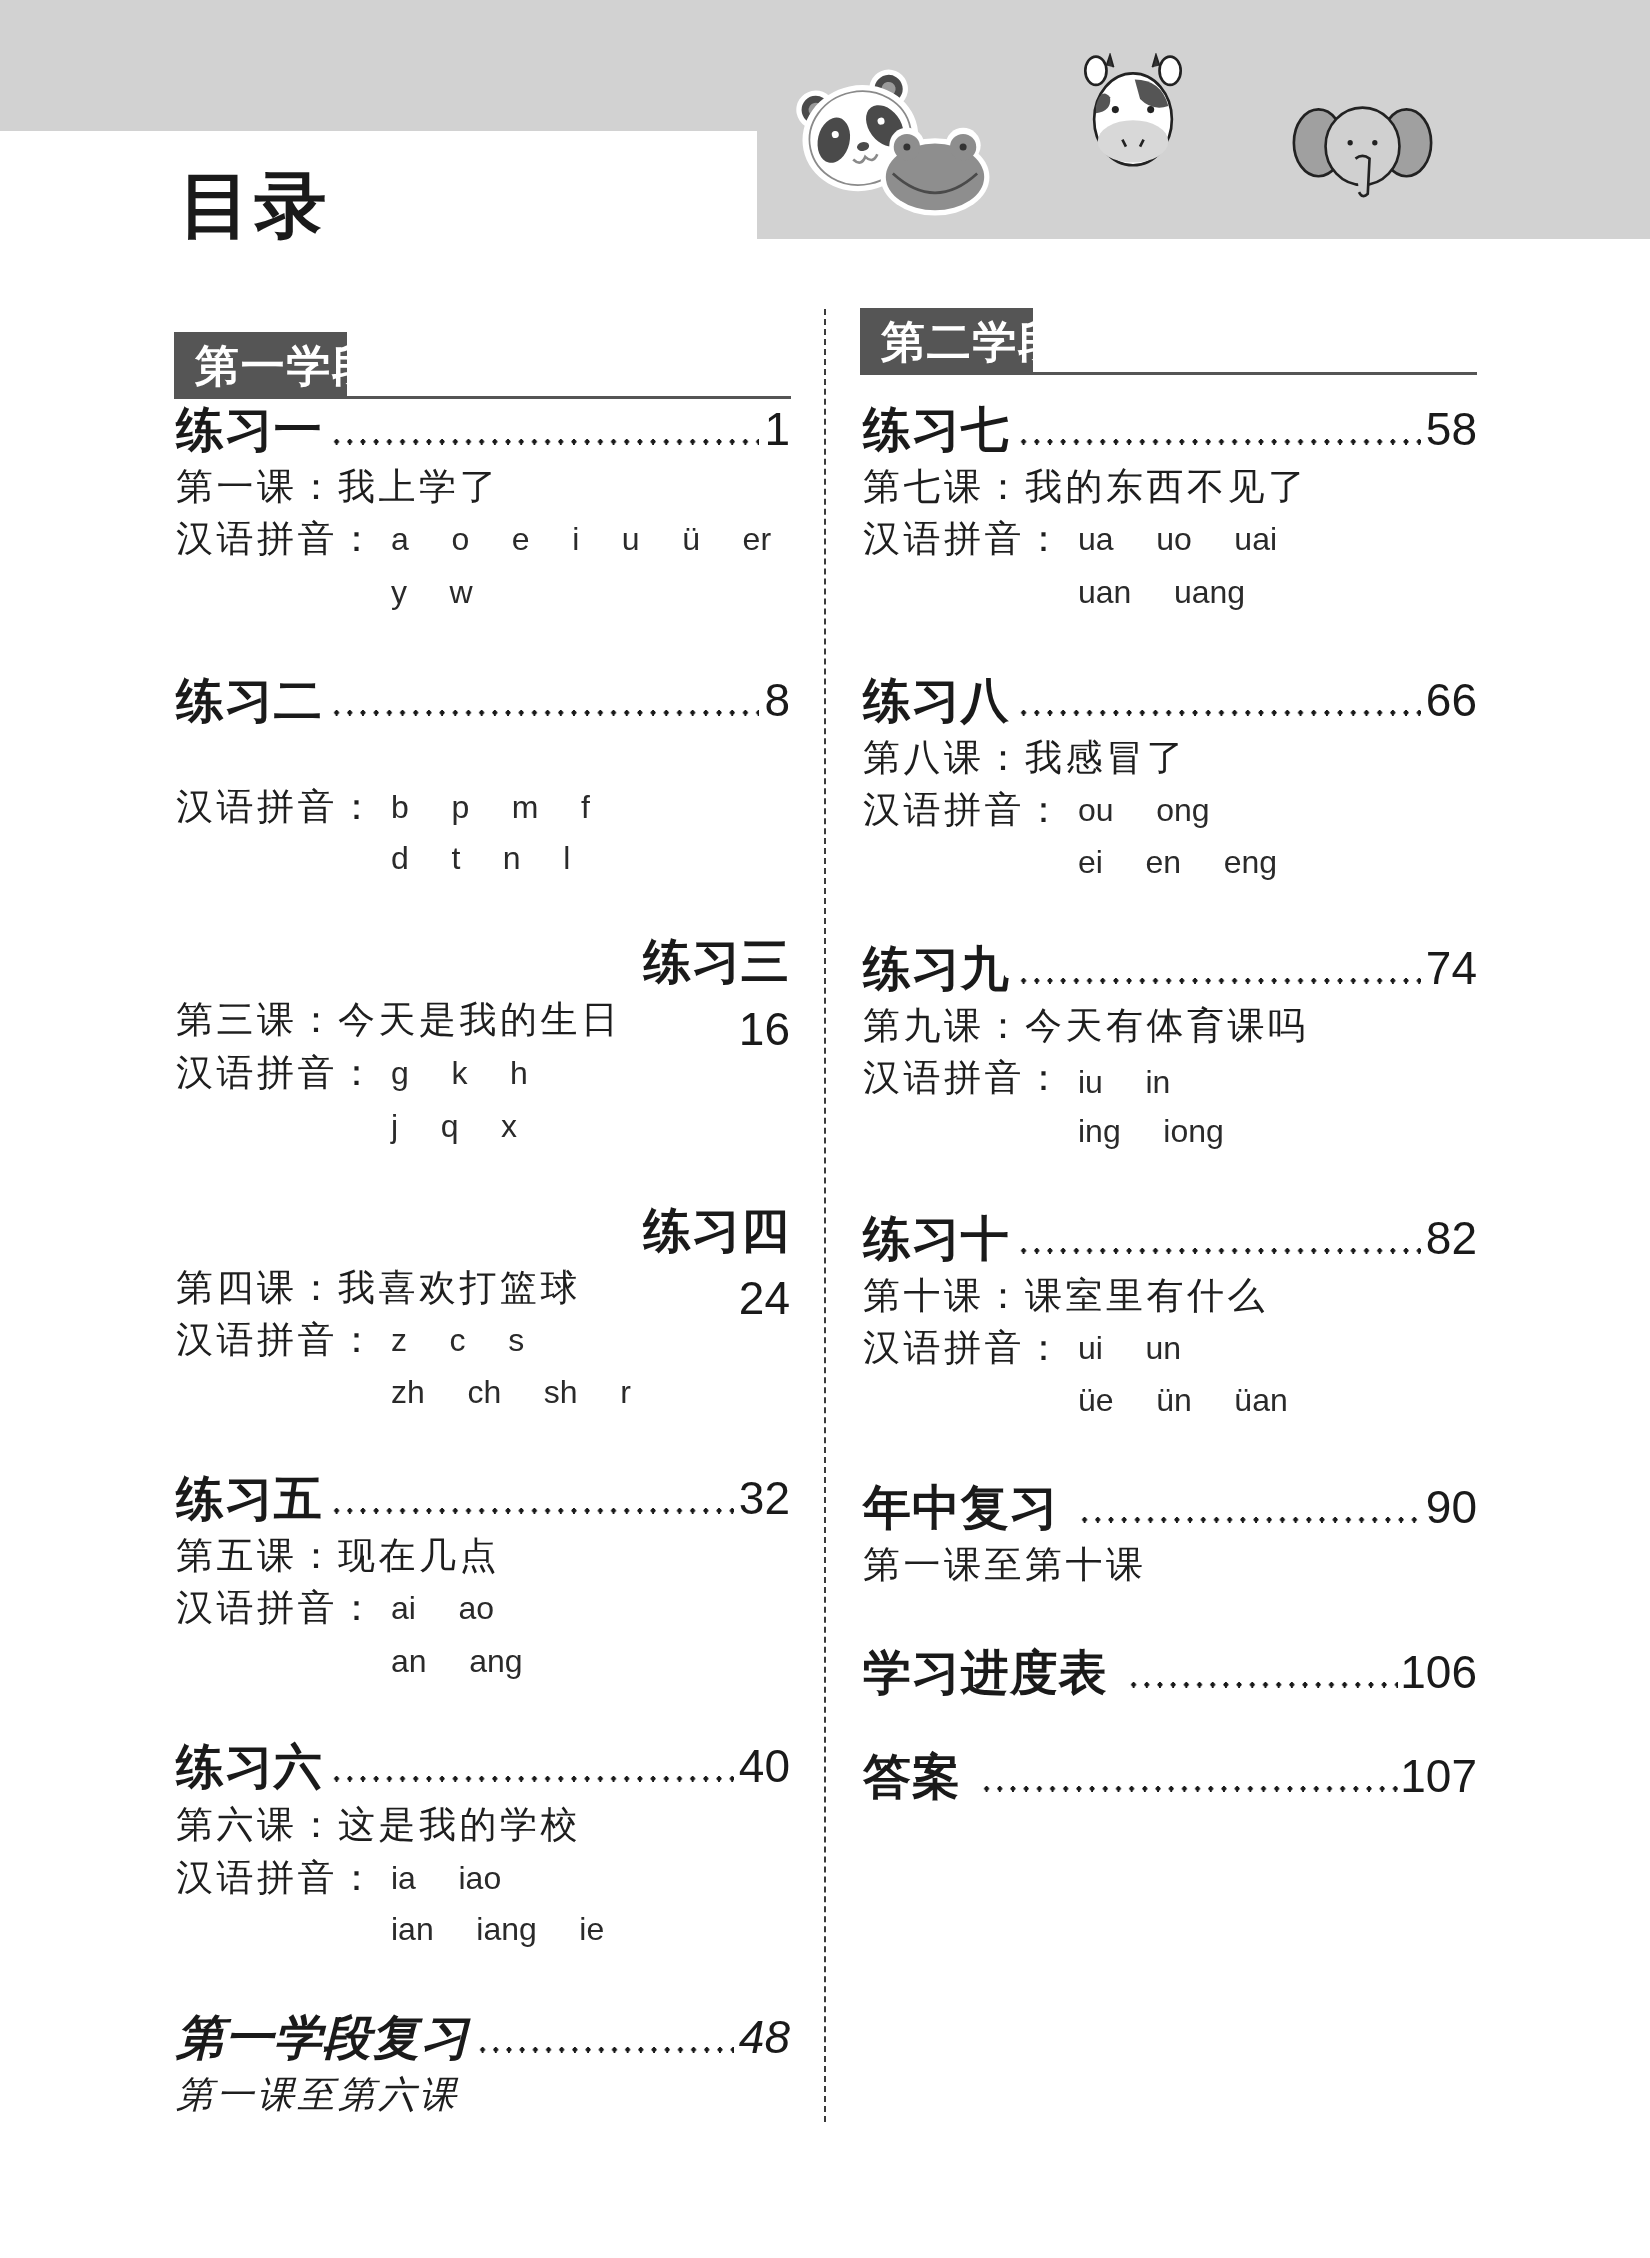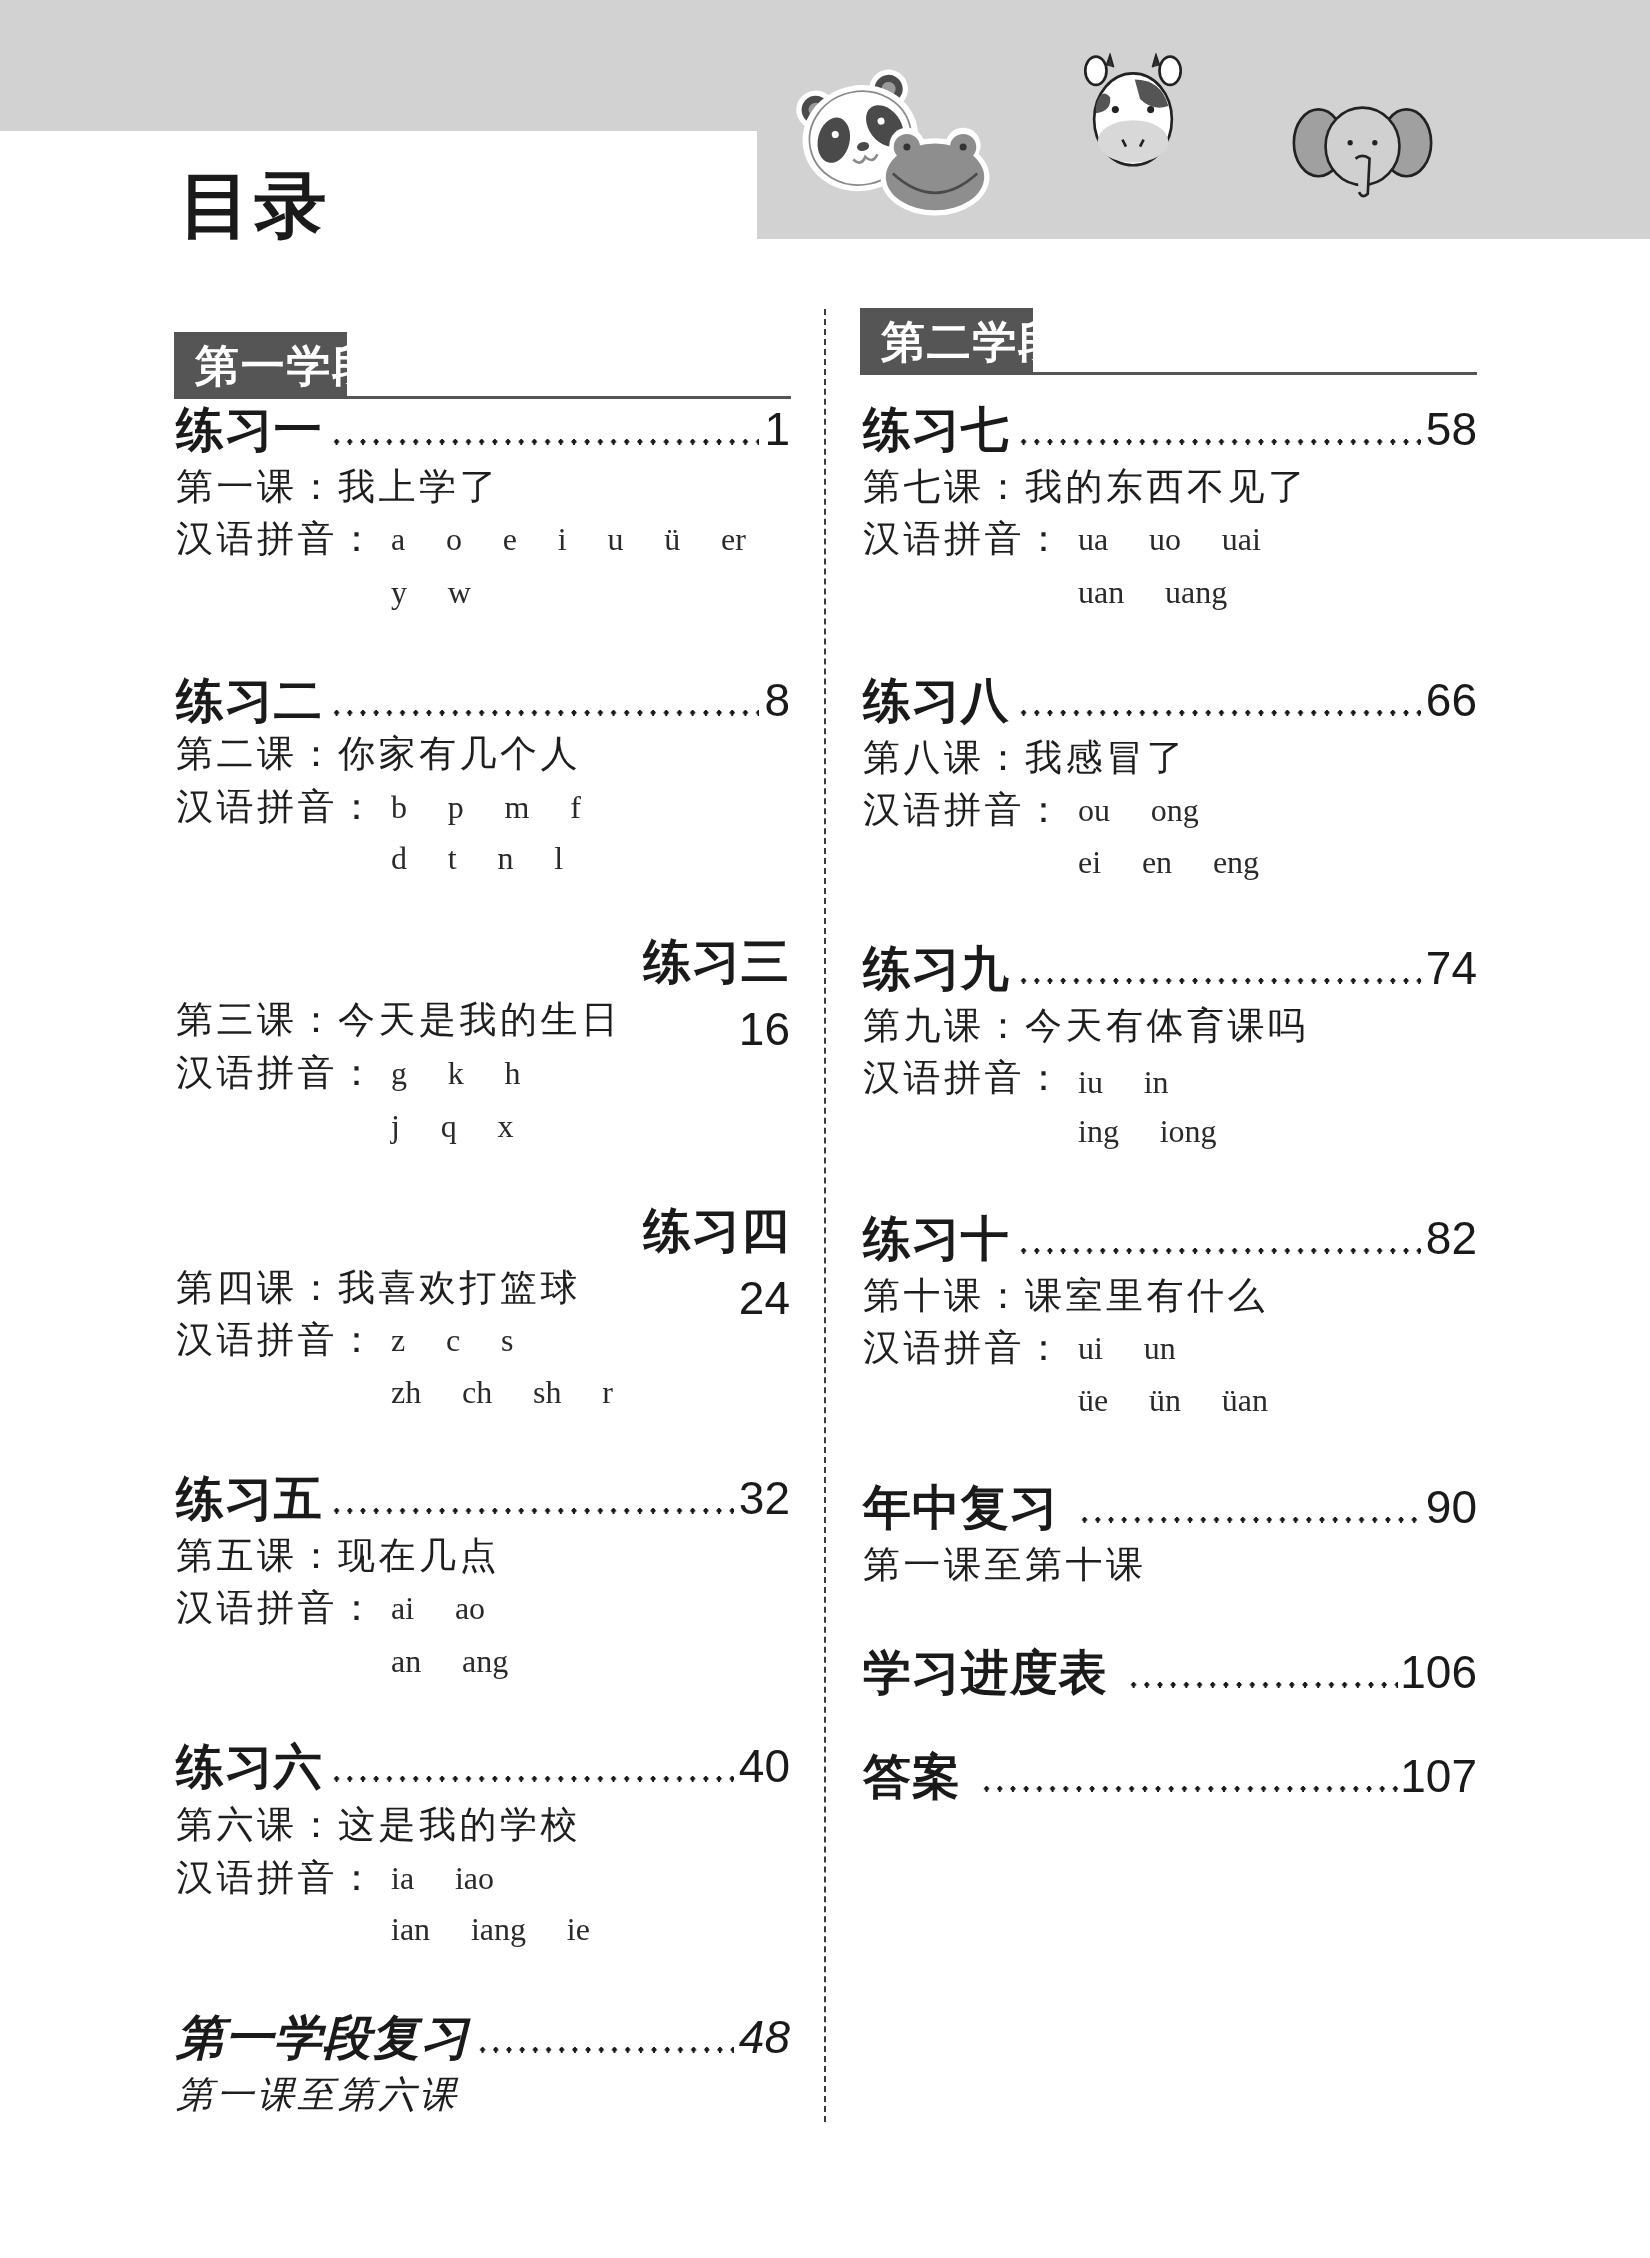--- a/index.html
+++ b/index.html
@@ -55,21 +55,21 @@
   .lesson-line {
     position: absolute; left: 0; font-size: 37px; line-height: 44px; white-space: nowrap;
     font-family: "DejaVu Serif", serif; color: #1e1e1e; letter-spacing: 3.5px;
   }
   .pinyin-label {
     position: absolute; left: 0; font-size: 37px; line-height: 44px; white-space: nowrap;
     font-family: "DejaVu Serif", serif; color: #1e1e1e; letter-spacing: 3.5px;
   }
   .pinyin-row {
     position: absolute; left: 215px; font-size: 32px; line-height: 44px; white-space: pre;
-    font-family: Liberation Serif, serif; color: #2a2a2a; word-spacing: 12.4px;
+    font-family: Liberation Sans, sans-serif; color: #2a2a2a; word-spacing: 12.4px;
   }
 </style>
 </head>
 <body>
 
 <div class="band-top"></div>
 <div class="band-right"></div>
 <div class="title-tab"></div>
 <h1 class="page-title">目录</h1>
 
@@ -143,21 +143,20 @@
   <div class="pinyin-row" style="top:116px;">a  o  e  i  u  ü  er</div>
   <div class="pinyin-row" style="top:169px;">y  w</div>
 </div>
 
 <div class="entry" style="left:176px;top:672px;width:614px;height:212px;">
   <div class="entry-head" style="width:614px;align-items:flex-end;">
     <span class="entry-title">练习二</span>
     <span class="leader"></span>
     <span class="page-num">8</span>
   </div>
-  <div class="lesson-line" style="top:60px;">第二课：你家有几个人</div>
   <div class="pinyin-label" style="top:113px;">汉语拼音：</div>
   <div class="pinyin-row" style="top:113px;">b  p  m  f</div>
   <div class="pinyin-row" style="top:164px;">d  t  n  l</div>
 </div>
 
 <div class="entry" style="left:176px;top:933px;width:614px;height:212px;">
   <div class="entry-head" style="width:614px;flex-direction:column;">
     <span class="entry-title">练习三</span>
     <span class="leader"></span>
     <span class="page-num">16</span>

